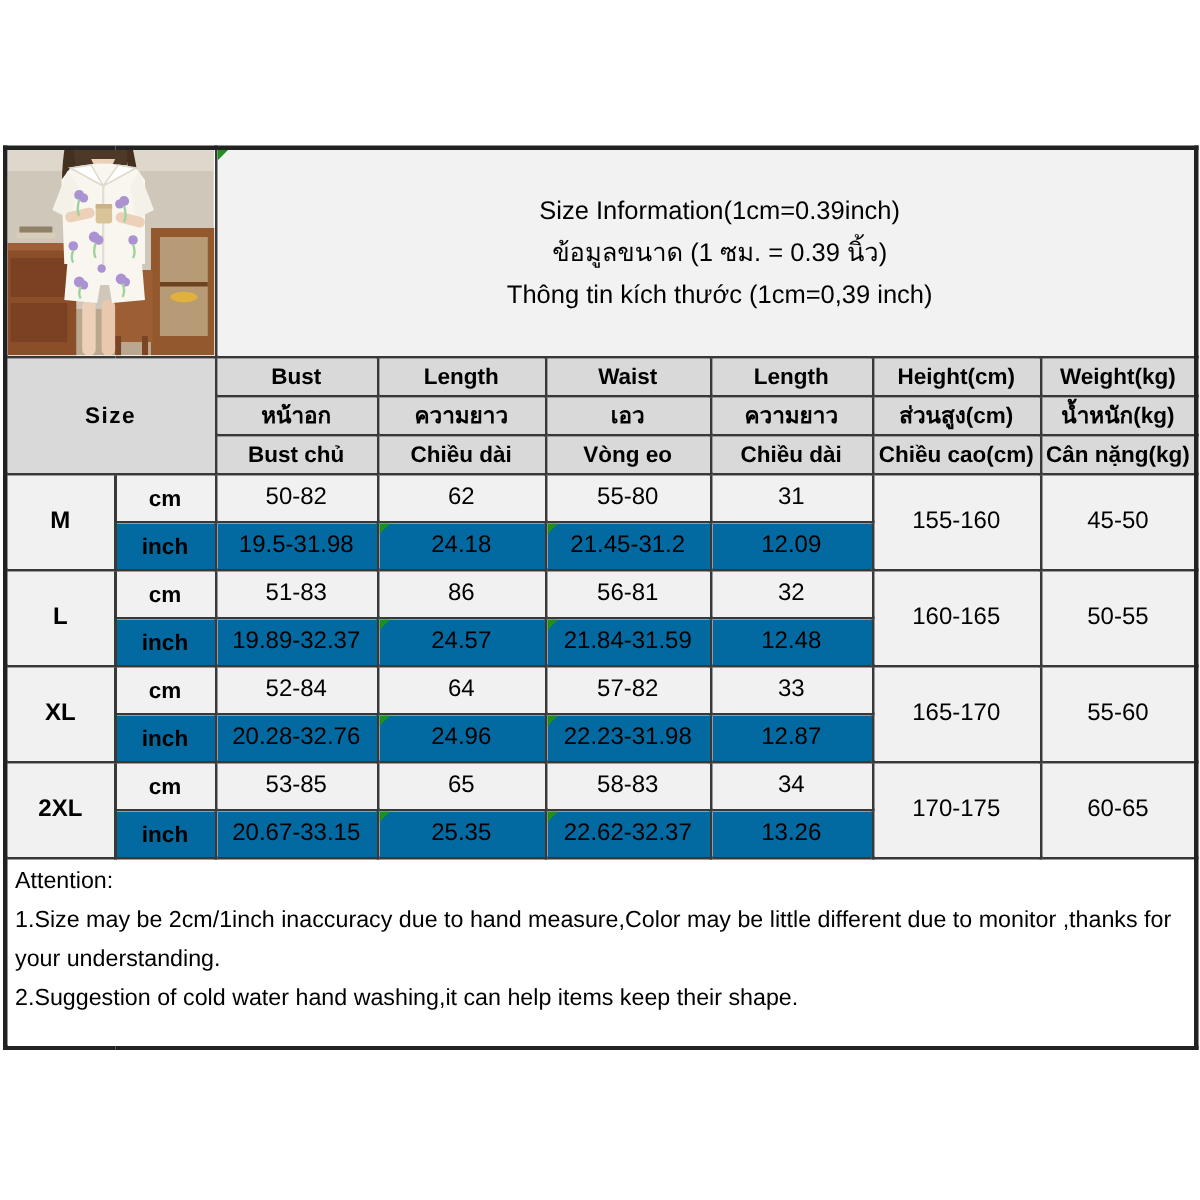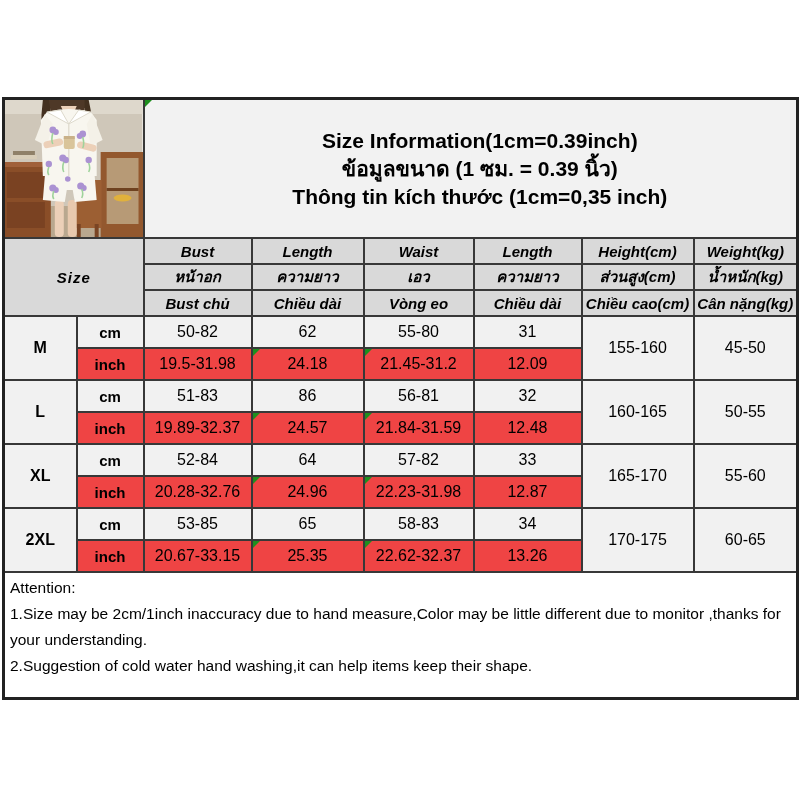--- a/index.html
+++ b/index.html
@@ -15,32 +15,32 @@
   }
   td{
     border:2px solid #383838;text-align:center;vertical-align:middle;
     padding:0;overflow:hidden;position:relative;
   }
   
   tr.row-top{height:137px;}
   td.photo-cell{background:#fff;padding:0;}
   td.photo-cell svg{display:block;width:100%;height:137px;}
   td.title-cell{
-    background:#f2f2f2;font-weight:bold;font-size:21px;line-height:28px;padding-left:19px;
+    background:#f2f2f2;font-weight:normal;font-size:17px;line-height:28px;padding-left:19px;
   }
   
   tr.hrow{height:26px;}
-  tr.hrow td{background:#d9d9d9;font-weight:bold;font-size:15px;font-style:italic;}
+  tr.hrow td{background:#d9d9d9;font-weight:bold;font-size:15px;}
   td.size-big{background:#d9d9d9;font-weight:bold;font-size:31px;letter-spacing:1px;}
   
   tr.drow{height:32px;font-size:16px;}
   td.size-name{background:#dcdcdc;font-weight:bold;font-size:16px;}
   td.unit{font-weight:bold;font-size:15px;}
   tr.cm-row td{background:#f1f1f1;}
-  tr.inch-row td{background:#ef4444;}
+  tr.inch-row td{background:#0369a1;}
   td.range{background:#f1f1f1 !important;margin-left:16px;}
   
   .tri{
     position:absolute;top:0;left:0;width:0;height:0;
     border-top:7px solid #1e8f1e;border-right:7px solid transparent;
     pointer-events:none;
   }
   
   tr.attention-row{height:126px;margin-top:32px;}
   td.attention-cell{
@@ -135,21 +135,21 @@
           <path d="M44 67 Q42 72 44 75"></path>
           <path d="M49 91 Q47 96 49 99"></path>
                 <path d="M77 89 Q79 94 77 98"></path>
         </g>
       </svg>
     </td>
     <td class="title-cell" colspan="6">
       <span class="tri"></span>
       <div>Size Information(1cm=0.39inch)</div>
       <div>ข้อมูลขนาด (1 ซม. = 0.39 นิ้ว)</div>
-      <div>Thông tin kích thước (1cm=0,35 inch)</div>
+      <div>Thông tin kích thước (1cm=0,39 inch)</div>
     </td>
   </tr>
 
   <tr class="hrow">
     <td class="size-big" colspan="2" rowspan="3">Size</td>
     <td>Bust</td>
     <td>Length</td>
     <td>Waist</td>
     <td>Length</td>
     <td>Height(cm)</td>

